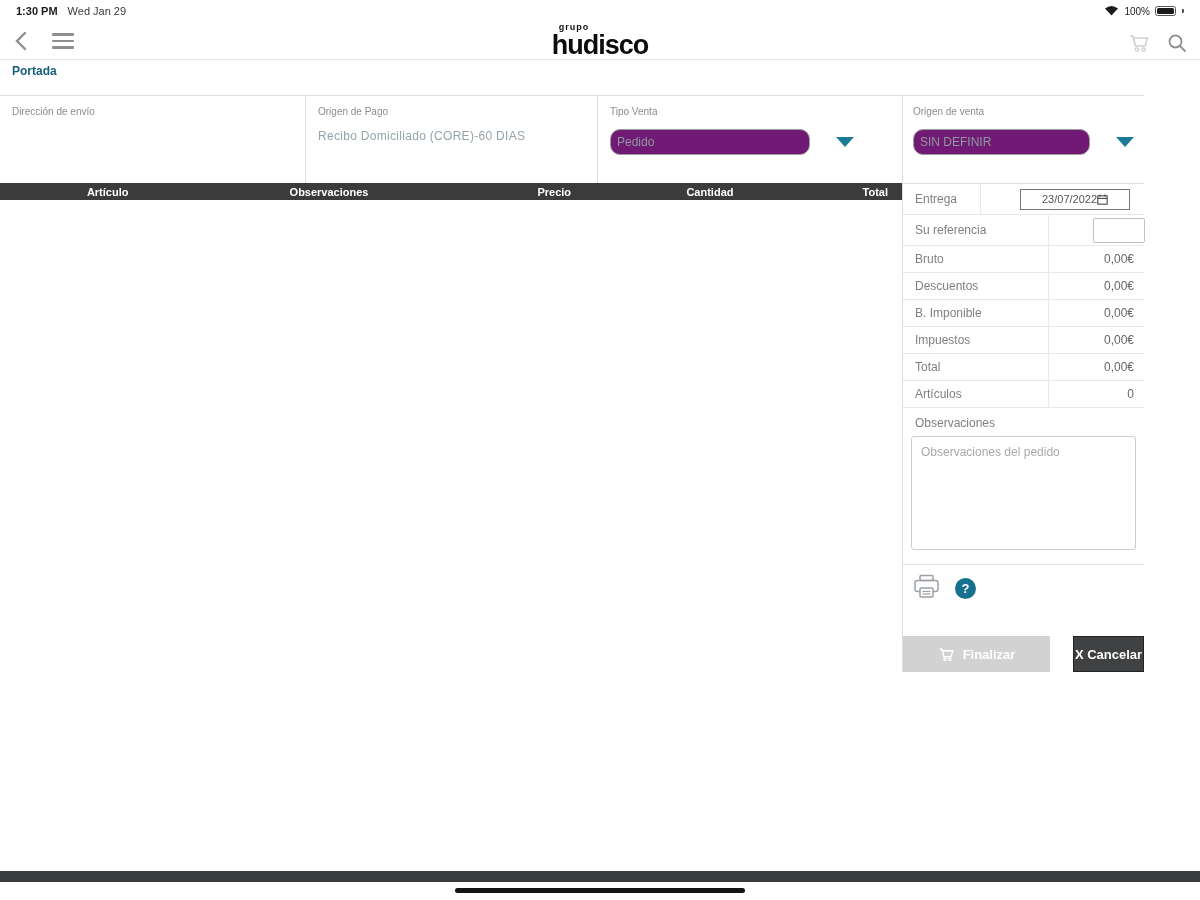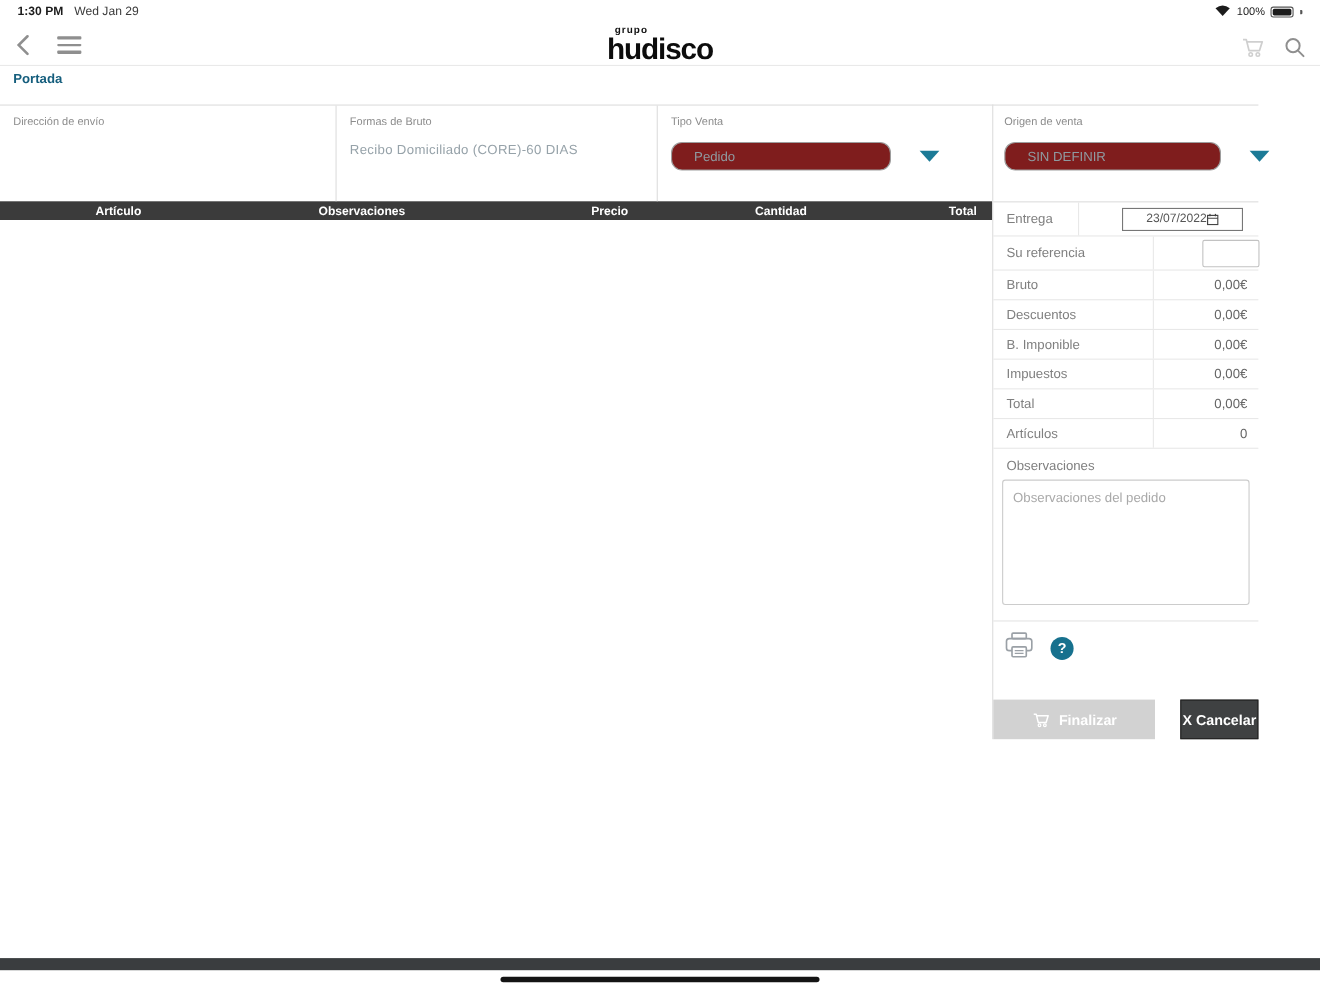--- a/index.html
+++ b/index.html
@@ -38,21 +38,21 @@
   
   #left-region { position:absolute; top:95px; left:0; width:902px; }
   #fields-row { display:flex; height:88px; border-top:1px solid #ddd; }
   .field-section { padding:10px 12px; position:relative; }
   .field-section + .field-section { border-left:1px solid #ddd; }
   .fs-1 { width:305px; } .fs-2 { width:292px; } .fs-3 { width:305px; }
   .field-label { font-size:10px; color:#8c8c8c; margin-bottom:12px; }
   .field-value { font-size:13px; color:#96a2a9; letter-spacing:.3px; }
   .value-with-icon { display:flex; align-items:center; justify-content:space-between; width:235px; }
   .outlined-input { width:200px; height:26px; border:1px solid #9d9d9d; border-radius:10px;
-    font-size:12px; color:#8f9aa0; padding:0 20px; background:#7f1d1d; outline:none;
+    font-size:12px; color:#8f9aa0; padding:0 6px; background:#701a75; outline:none;
     font-family:"Liberation Sans", sans-serif; }
   .select-row { display:flex; align-items:center; gap:26px; }
   .tri-down { width:0; height:0; border-left:9px solid transparent; border-right:9px solid transparent;
     border-top:10px solid #1b7a96; }
 
   
   #table-header { display:flex; height:17px; background:#3b3b3b; align-items:center;padding-left:24px; }
   #table-header .col { color:#fff; font-size:11px; font-weight:bold; text-align:center; }
   .col-1 { width:172px; } .col-2 { width:283px; } .col-3 { width:180px; }
   .col-4 { width:140px; } .col-5 { width:127px; text-align:right !important; padding-right:14px; }
@@ -150,21 +150,21 @@
 </div>
 
 <div id="breadcrumb">Portada</div>
 
 <div id="left-region">
   <div id="fields-row">
     <div class="field-section fs-1">
       <div class="field-label">Dirección de envío</div>
     </div>
     <div class="field-section fs-2">
-      <div class="field-label">Formas de Bruto</div>
+      <div class="field-label">Origen de Pago</div>
       <div class="field-value" style="font-size:12px">Recibo Domiciliado (CORE)-60 DIAS</div>
     </div>
     <div class="field-section fs-3">
       <div class="field-label">Tipo Venta</div>
       <div class="select-row">
         <input class="outlined-input" value="Pedido" style="">
         <span class="tri-down"></span>
       </div>
     </div>
   </div>

